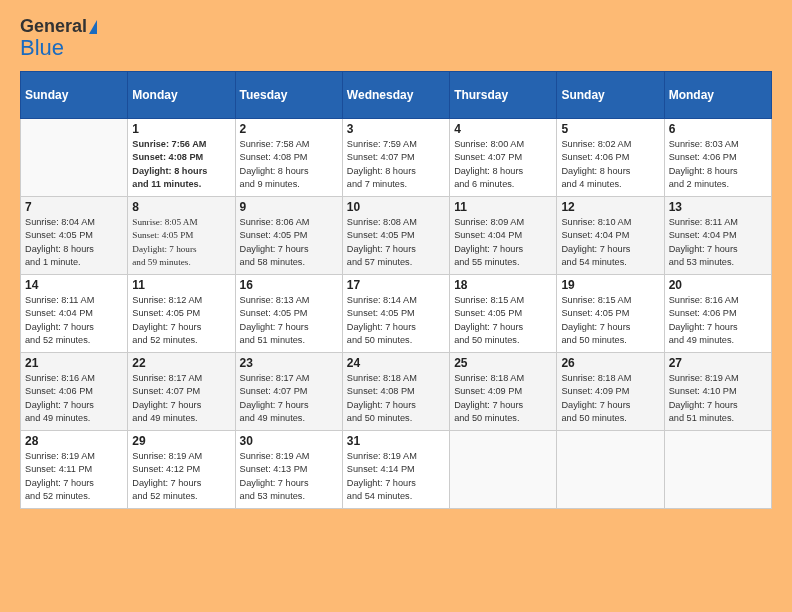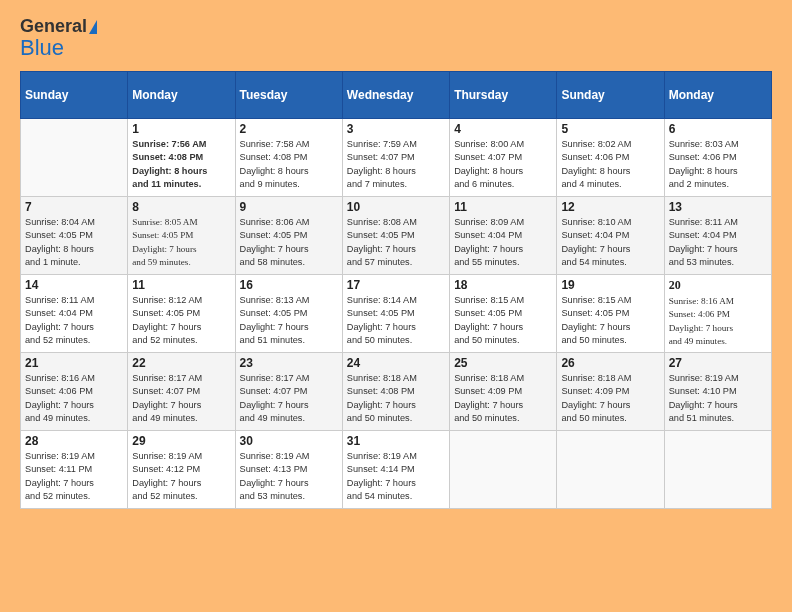--- a/index.html
+++ b/index.html
@@ -247,21 +247,21 @@
 Daylight: 7 hours
 and 50 minutes.</div>
           </td>
           <td style="background: rgb(255, 255, 255);">
             <span class="day-num">19</span>
             <div class="day-info" style="white-space: pre-line;">Sunrise: 8:15 AM
 Sunset: 4:05 PM
 Daylight: 7 hours
 and 50 minutes.</div>
           </td>
-          <td style="background: rgb(255, 255, 255); font-family: Liberation Serif, serif;">
+          <td style="background: rgb(255, 255, 255);">
             <span class="day-num">20</span>
             <div class="day-info" style="white-space: pre-line;">Sunrise: 8:16 AM
 Sunset: 4:06 PM
 Daylight: 7 hours
 and 49 minutes.</div>
           </td>
         </tr>
         <tr>
           <td style="background: rgb(244, 244, 244);">
             <span class="day-num">21</span>

